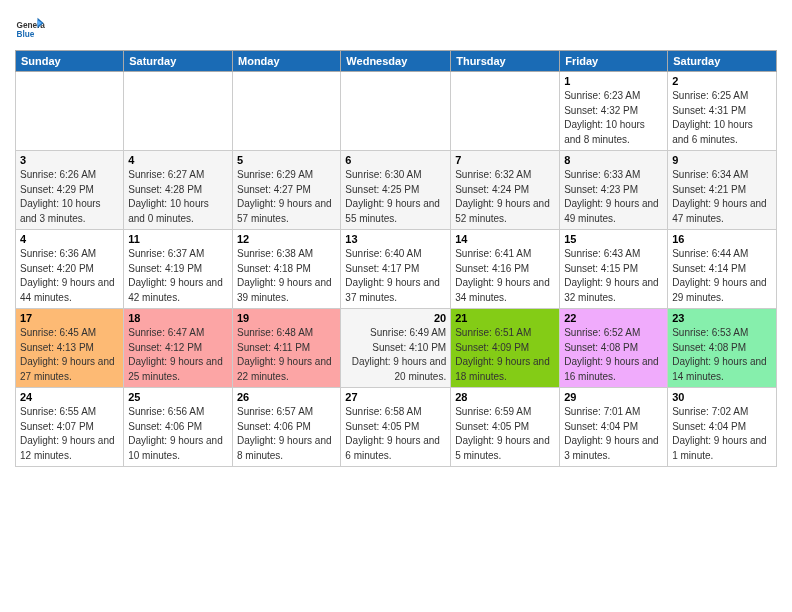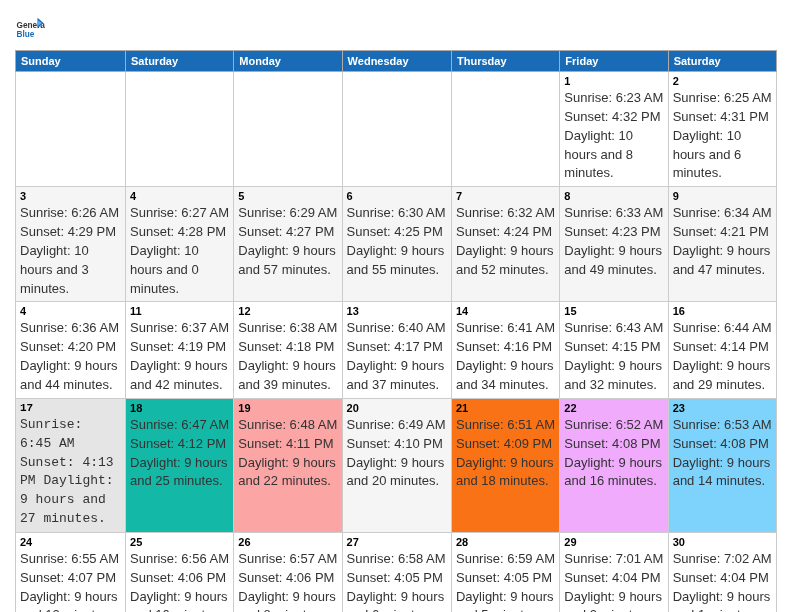--- a/index.html
+++ b/index.html
@@ -69,21 +69,21 @@
     .calendar tr:nth-child(even) td {
       background: #f5f5f5;
     }
     .day-num {
       font-weight: bold;
       font-size: 11px;
       margin-bottom: 2px;
       display: block;
     }
     .day-info {
-      font-size: 13px;
+      font-size: 10px;
       color: #333;
       line-height: 1.45;
     }
   </style>
 </head>
 <body>
 
 <div class="page">
   <div class="header">
     <div class="logo">
@@ -219,57 +219,57 @@
 Daylight: 9 hours and 32 minutes.</div>
           </td>
           <td>
             <span class="day-num">16</span>
             <div class="day-info">Sunrise: 6:44 AM
 Sunset: 4:14 PM
 Daylight: 9 hours and 29 minutes.</div>
           </td>
         </tr>
         <tr>
-          <td style="background: #e5e5e5; font-family: Liberation Mono, monospace;">
+          <td style="background: #fdba74;">
             <span class="day-num">17</span>
             <div class="day-info">Sunrise: 6:45 AM
 Sunset: 4:13 PM
 Daylight: 9 hours and 27 minutes.</div>
           </td>
-          <td style="background: #14b8a6;">
+          <td style="background: #fca5a5;">
             <span class="day-num">18</span>
             <div class="day-info">Sunrise: 6:47 AM
 Sunset: 4:12 PM
 Daylight: 9 hours and 25 minutes.</div>
           </td>
           <td style="background: #fca5a5;">
             <span class="day-num">19</span>
             <div class="day-info">Sunrise: 6:48 AM
 Sunset: 4:11 PM
 Daylight: 9 hours and 22 minutes.</div>
           </td>
-          <td style="background: rgb(245, 245, 245);">
+          <td style="background: rgb(245, 245, 245); text-align: right;">
             <span class="day-num">20</span>
             <div class="day-info">Sunrise: 6:49 AM
 Sunset: 4:10 PM
 Daylight: 9 hours and 20 minutes.</div>
           </td>
-          <td style="background: #f97316;">
+          <td style="background: #84cc16;">
             <span class="day-num">21</span>
             <div class="day-info">Sunrise: 6:51 AM
 Sunset: 4:09 PM
 Daylight: 9 hours and 18 minutes.</div>
           </td>
           <td style="background: #f0abfc;">
             <span class="day-num">22</span>
             <div class="day-info">Sunrise: 6:52 AM
 Sunset: 4:08 PM
 Daylight: 9 hours and 16 minutes.</div>
           </td>
-          <td style="background: #7dd3fc; margin-top: 44px;">
+          <td style="background: #86efac; margin-top: 44px;">
             <span class="day-num">23</span>
             <div class="day-info">Sunrise: 6:53 AM
 Sunset: 4:08 PM
 Daylight: 9 hours and 14 minutes.</div>
           </td>
         </tr>
         <tr>
           <td>
             <span class="day-num">24</span>
             <div class="day-info">Sunrise: 6:55 AM

